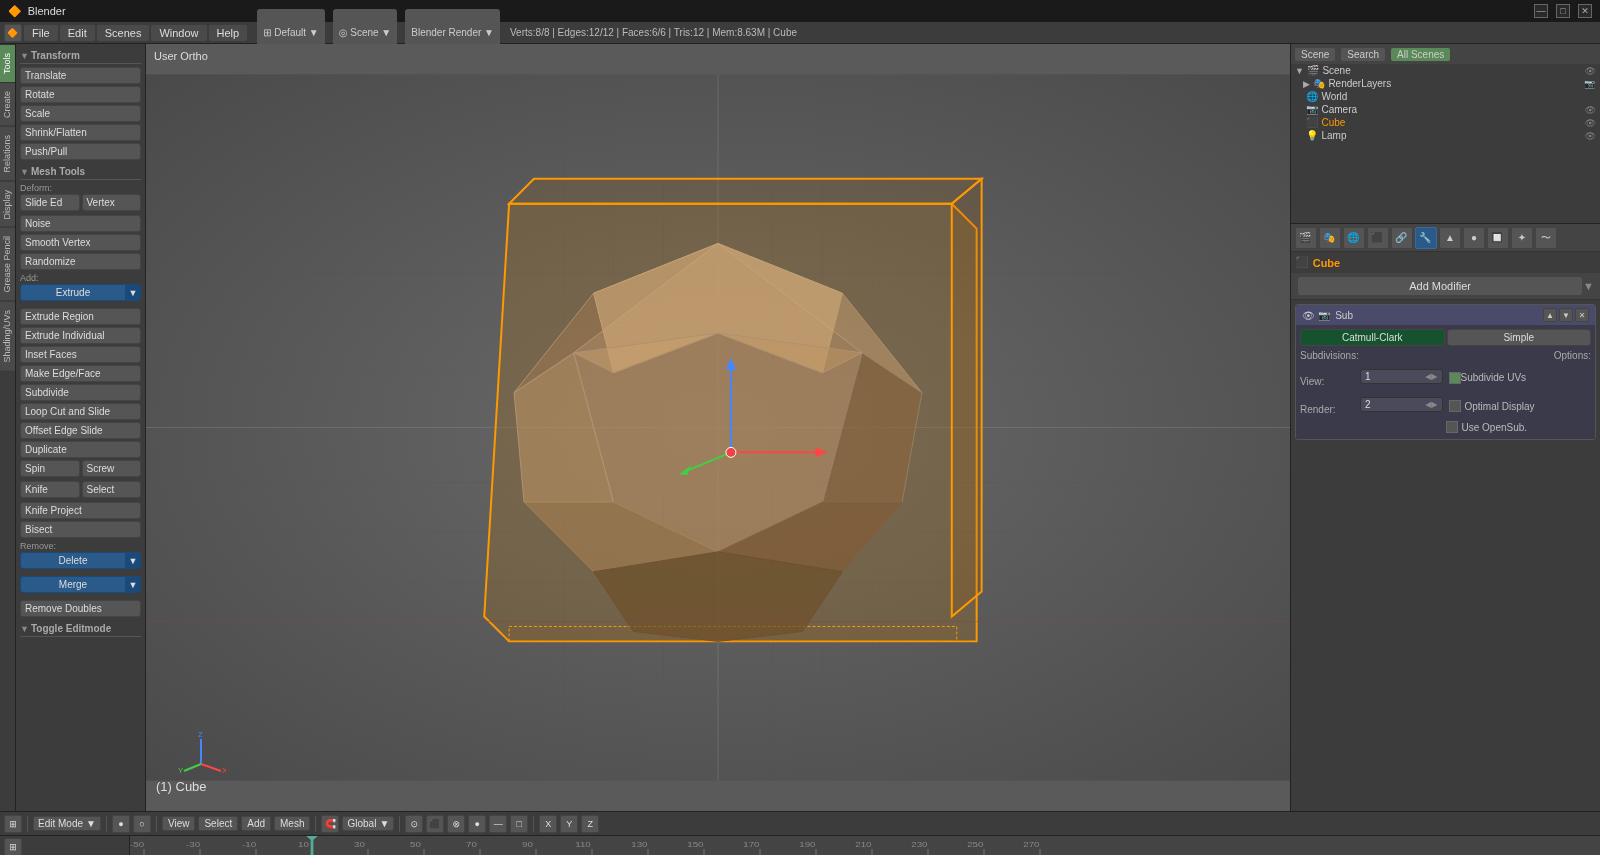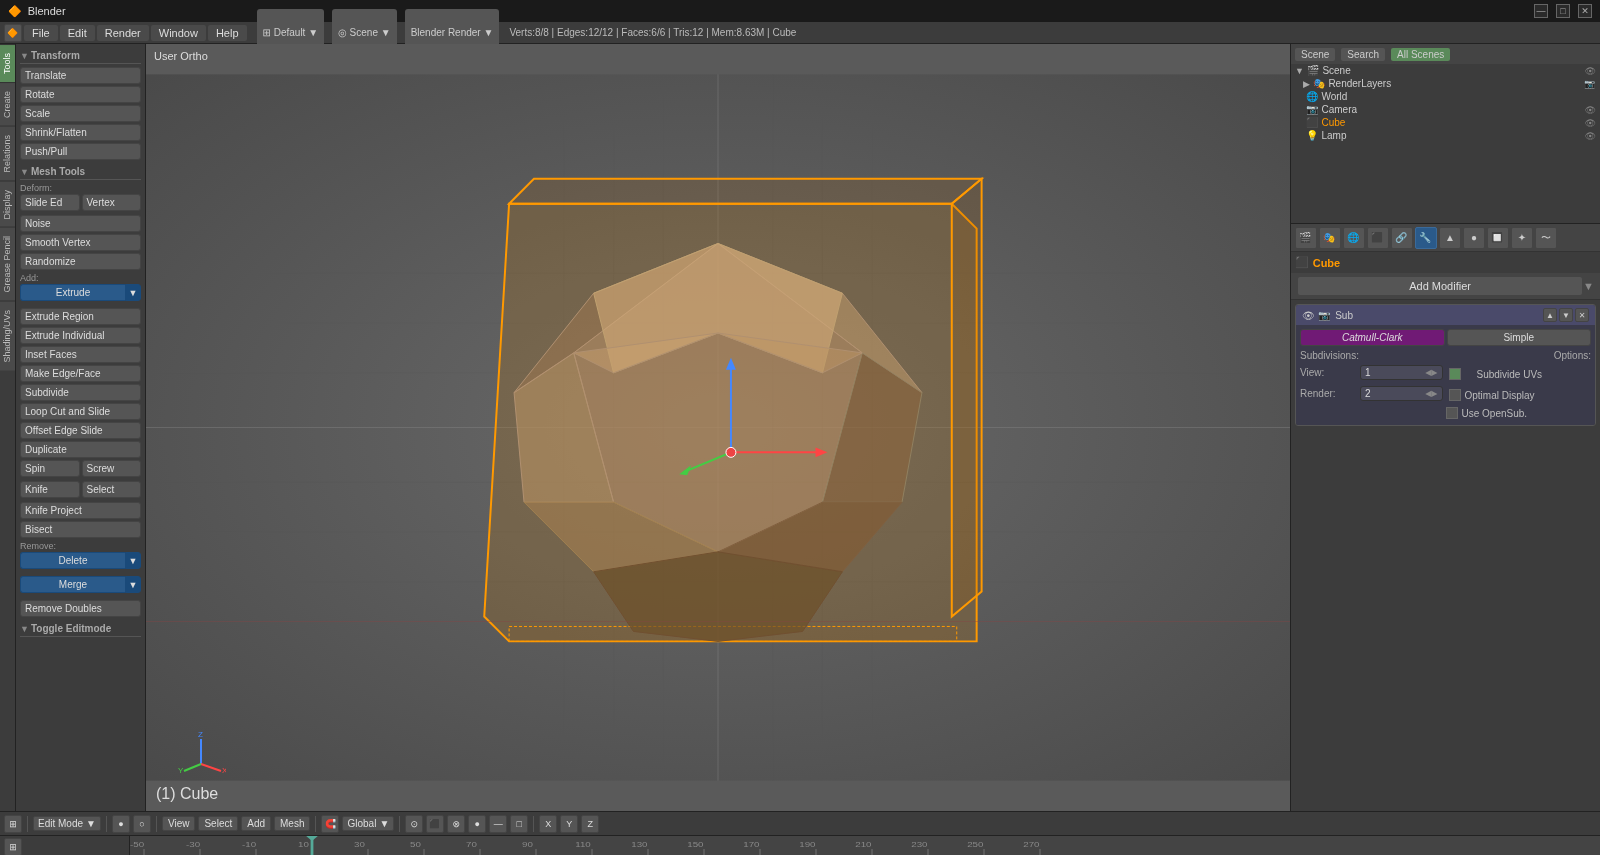--- a/index.html
+++ b/index.html
@@ -361,30 +361,31 @@
       flex: 1;
       background: #555;
       border: 1px solid #444;
       border-radius: 3px;
       color: #ddd;
       font-size: 10px;
       padding: 2px 4px;
       cursor: pointer;
       text-align: center;
     }
-    .mod-tab.active { background: #701a75; font-style: italic; }
+    .mod-tab.active { background: #14532d; }
     .mod-field-row {
       display: flex;
       align-items: center;
       margin-bottom: 3px;
       font-size: 10px;
     }
     .mod-field-label {
       width: 60px;
       color: #aaa;
+      margin-top: 11px;
     }
     .mod-field-value {
       flex: 1;
       background: #4a4a5a;
       border: 1px solid #333;
       border-radius: 3px;
       color: #ddd;
       padding: 1px 4px;
       font-size: 10px;
       display: flex;
@@ -470,23 +471,23 @@
 
     
     #viewport-svg {
       position: absolute;
       top: 0; left: 0; width: 100%; height: 100%;
     }
 
     
     #object-label-bottom {
       position: absolute;
-      bottom: 8px;
+      bottom: 17px;
       left: 10px;
-      font-size: 16px;
+      font-size: 13px;
       color: #ddd;
     }
 
     
     #gizmo {
       position: absolute;
       bottom: 30px;
       left: 30px;
     }
 
@@ -514,21 +515,21 @@
     <div class="titlebar-btn">—</div>
     <div class="titlebar-btn">□</div>
     <div class="titlebar-btn">✕</div>
   </div>
 </div>
 
 <div id="menubar">
   <div class="vt-icon-btn">🔶</div>
   <div class="menu-item">File</div>
   <div class="menu-item">Edit</div>
-  <div class="menu-item">Render</div>
+  <div class="menu-item">Scenes</div>
   <div class="menu-item">Window</div>
   <div class="menu-item">Help</div>
   <div style="width:6px"></div>
   <div class="info-segment">
     <span>⊞</span>
     <span>Default</span>
     <span>▼</span>
   </div>
   <div style="width:4px"></div>
   <div class="info-segment">
@@ -810,21 +811,21 @@
           </div>
 
           <div style="display:flex; align-items:center; margin-bottom:3px; font-size:10px;">
             <div class="mod-field-row" style="flex:1;">
               <span class="mod-field-label">View:</span>
               <div class="mod-field-value">
                 <span>1</span>
                 <span style="margin-left:auto; font-size:8px; color:#888;">◀▶</span>
               </div>
             </div>
-            <div style="flex:1; display:flex; align-items:center; gap:16px; padding-left:6px;">
+            <div style="flex:1; display:flex; align-items:center; gap:0; padding-left:6px;">
               <div class="mod-checkbox checked"></div>
               <span style="font-size:10px;color:#bbb;">Subdivide UVs</span>
             </div>
           </div>
 
           <div style="display:flex; align-items:center; margin-bottom:3px; font-size:10px;">
             <div class="mod-field-row" style="flex:1;">
               <span class="mod-field-label">Render:</span>
               <div class="mod-field-value">
                 <span>2</span>

